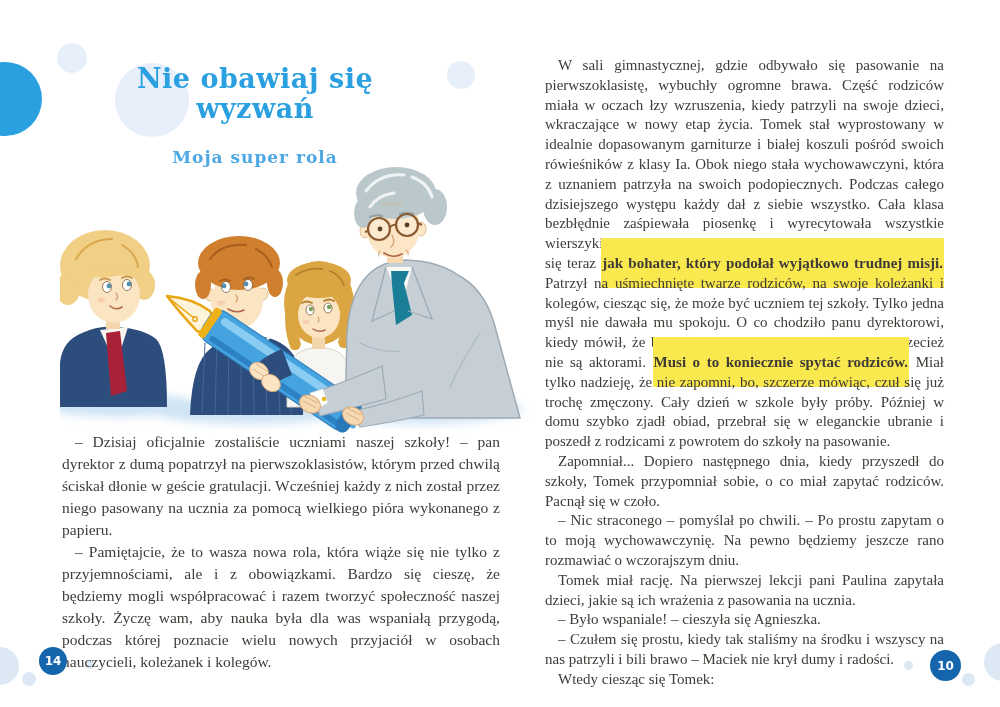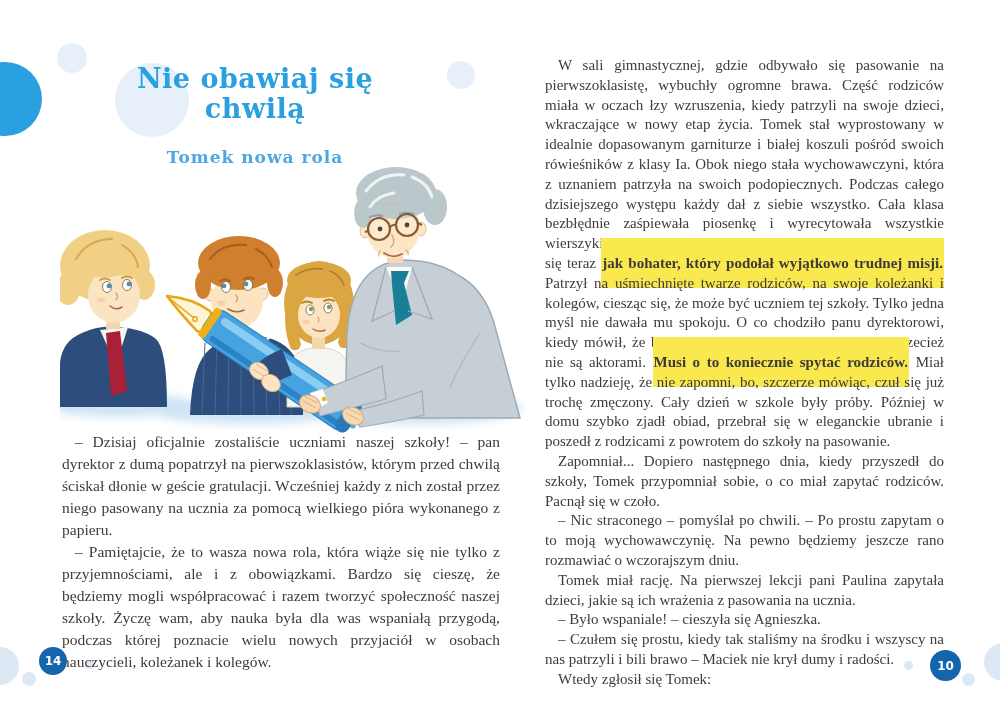--- a/index.html
+++ b/index.html
@@ -86,23 +86,23 @@
   <div class="deco light" style="left:-19px;top:647px;width:38px;height:38px;"></div>
   <div class="deco light" style="left:22px;top:672px;width:14px;height:14px;"></div>
   <div class="deco light" style="left:85px;top:660px;width:9px;height:9px;"></div>
   <div class="deco light" style="left:904px;top:661px;width:9px;height:9px;"></div>
   <div class="deco light" style="left:962px;top:673px;width:13px;height:13px;"></div>
   <div class="deco light" style="left:984px;top:643px;width:38px;height:38px;"></div>
 
   <div class="left-header">
     <div class="title">
       <div>Nie obawiaj się</div>
-      <div>chwilą</div>
+      <div>wyzwań</div>
     </div>
-    <div class="subtitle">Tomek nowa rola</div>
+    <div class="subtitle">Moja super rola</div>
   </div>
 
   <svg class="illustration" viewBox="0 0 470 270" aria-hidden="true">
     <defs>
       <filter id="soft" x="-30%" y="-30%" width="160%" height="160%">
           <feGaussianBlur stdDeviation="4"></feGaussianBlur>
         </filter>
     </defs>
 
     <g filter="url(#soft)" fill="#cfe4f5">
@@ -240,18 +240,18 @@
 
   <div class="page-num" style="left:39px;top:647px;width:28px;height:28px;">14</div>
 
   <div class="body-col right-body">
       <p><span>W sali gimnastycznej, gdzie odbywało się pasowanie na pierwszoklasistę, wybuchły ogromne brawa. Część rodziców miała w oczach łzy wzruszenia, kiedy patrzyli na swoje dzieci, wkraczające w nowy etap życia. Tomek stał wyprostowany w idealnie dopasowanym garniturze i białej koszuli pośród swoich rówieśników z klasy Ia. Obok niego stała wychowawczyni, która z uznaniem patrzyła na swoich podopiecznych. Podczas całego dzisiejszego występu każdy dał z siebie wszystko. Cała klasa bezbłędnie zaśpiewała piosenkę i wyrecytowała wszystkie wierszyki, których mieli się nauczyć na pasowanie. Tomek czuł się teraz </span><mark>jak bohater, który podołał wyjątkowo trudnej misji.</mark><span> Patrzył na uśmiechnięte twarze rodziców, na swoje koleżanki i kolegów, ciesząc się, że może być uczniem tej szkoły. Tylko jedna myśl nie dawała mu spokoju. O co chodziło panu dyrektorowi, kiedy mówił, że bycie uczniem to dla nich nowa rola? Przecież nie są aktorami. </span><mark>Musi o to koniecznie spytać rodziców.</mark><span> Miał tylko nadzieję, że nie zapomni, bo, szczerze mówiąc, czuł się już trochę zmęczony. Cały dzień w szkole były próby. Później w domu szybko zjadł obiad, przebrał się w eleganckie ubranie i poszedł z rodzicami z powrotem do szkoły na pasowanie.</span></p>
       <p><span>Zapomniał... Dopiero następnego dnia, kiedy przyszedł do szkoły, Tomek przypomniał sobie, o co miał zapytać rodziców. Pacnął się w czoło.</span></p>
       <p><span>– Nic straconego – pomyślał po chwili. – Po prostu zapytam o to moją wychowawczynię. Na pewno będziemy jeszcze rano rozmawiać o wczorajszym dniu.</span></p>
       <p><span>Tomek miał rację. Na pierwszej lekcji pani Paulina zapytała dzieci, jakie są ich wrażenia z pasowania na ucznia.</span></p>
       <p><span>– Było wspaniale! – cieszyła się Agnieszka.</span></p>
       <p><span>– Czułem się prostu, kiedy tak staliśmy na środku i wszyscy na nas patrzyli i bili brawo – Maciek nie krył dumy i radości.</span></p>
-      <p><span>Wtedy zgłosił się Tomek:</span></p>
+      <p><span>Wtedy ciesząc się Tomek:</span></p>
     </div>
 
   <div class="page-num" style="left:930px;top:650px;width:31px;height:31px;">10</div>
 
 </div>
 
 </body></html>

